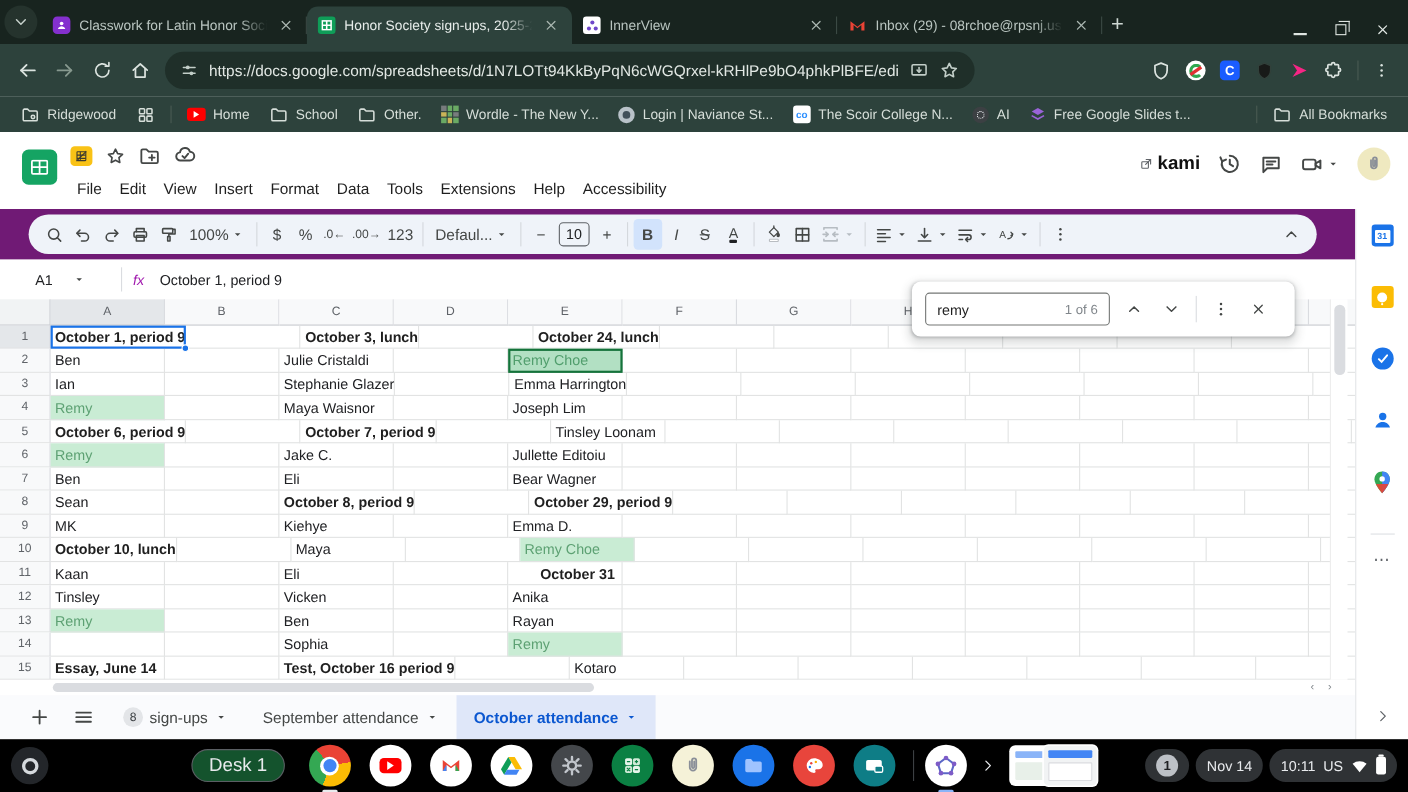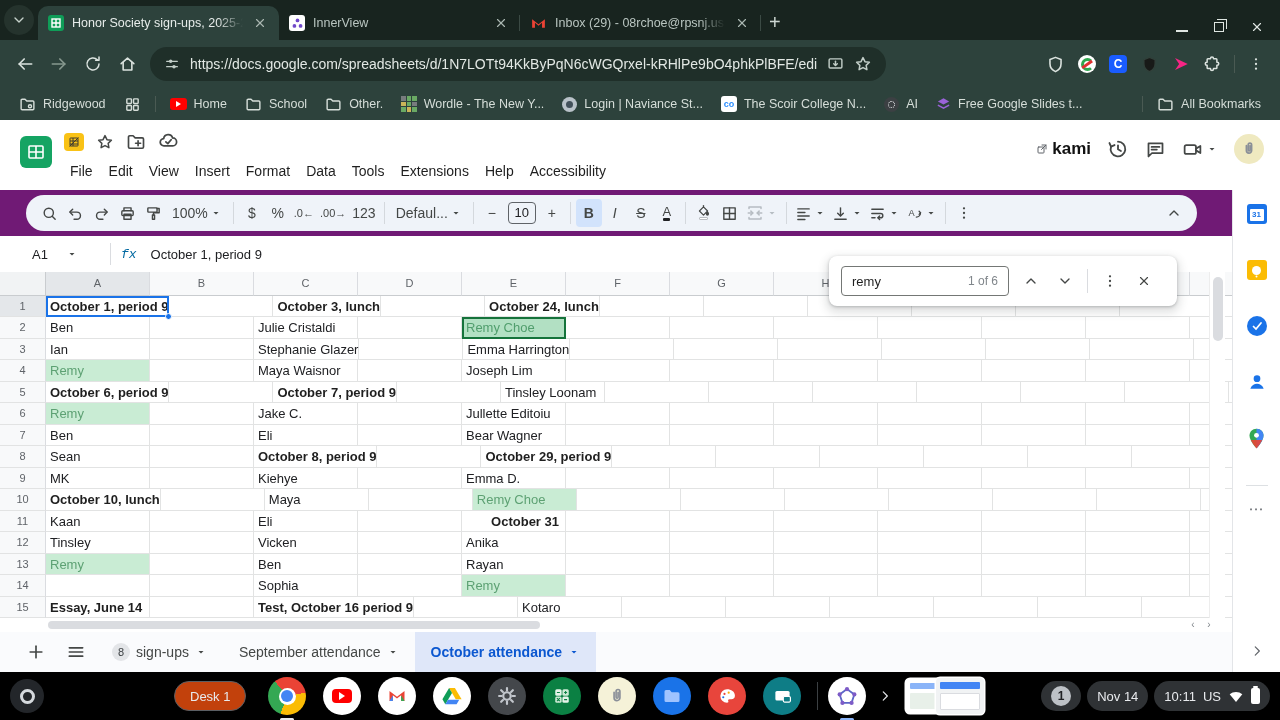--- a/index.html
+++ b/index.html
@@ -62,21 +62,21 @@
   .tcaret{color:inherit}
   #fsizebox{width:28px;height:22px;border:1px solid #5f6368;border-radius:4px;text-align:center;font-size:13px;line-height:20px;color:#202124;background:transparent}
   .boldtxt{font-weight:700}.italtxt{font-style:italic}
   #tspacer{flex:1}
   .colorbar{position:absolute;left:5px;right:5px;bottom:3px;height:3px;border-radius:1px}
 
   
   #fbar{position:absolute;top:236px;left:0;right:48px;height:36px;background:#fff;display:flex;align-items:center}
   #namebox{width:100px;display:flex;align-items:center;padding-left:32px;gap:18px;font-size:13px;color:#202124}
   .fdiv{width:1px;height:22px;background:#dadce0;margin:0 10px}
-  #fx{font-style:italic;color:#0369a1;font-size:13px;font-family:Liberation Mono, monospace}
+  #fx{font-style:italic;color:#a21caf;font-size:13px;font-family:Liberation Sans, sans-serif}
   #formulatext{font-size:13px;color:#202124;margin-left:14px}
 
   
   #gridwrap{position:absolute;top:272px;left:0;width:1232px;height:360px;background:#fff;overflow:hidden}
   #ghead{display:flex;height:23.5px;background:#f8f9fa}
   .corner{flex:0 0 46px;background:#f1f3f4;border-right:1px solid #c9cccf;border-bottom:1px solid #c9cccf}
   .ch{flex:0 0 104px;text-align:center;font-size:11px;color:#5f6368;line-height:23px;border-right:1px solid #dadce0;border-bottom:1px solid #c9cccf;background:#f8f9fa}
   .ch.hl,.rh.hl{background:#e4e7ea}
   .grow{display:flex;height:21.5px;background:#fff}
   .rh{flex:0 0 46px;text-align:center;font-size:11px;color:#5f6368;line-height:21.5px;border-right:1px solid #dadce0;border-bottom:1px solid #e2e3e3;background:#f8f9fa}
@@ -111,21 +111,21 @@
   
   #sidepanel{position:absolute;top:190px;right:0;width:48px;bottom:48px;background:#fff;border-left:1px solid #e3e5e8;display:flex;flex-direction:column;align-items:center;padding-top:14px}
   .spicon{margin-bottom:36px}
   #spdiv{width:22px;height:1px;background:#dde0e3;margin-bottom:14px}
   #spdots{color:#5f6368;font-size:15px;letter-spacing:1px}
   #spchev{margin-top:auto;margin-bottom:14px;color:#5f6368}
 
   
   #shelf{position:absolute;top:672px;left:0;right:0;height:48px;background:#000;display:flex;align-items:center}
   #launcher{margin-left:10px}
-  #deskpill{margin-left:130px;height:30px;padding:0 15px;border-radius:15px;background:#c2410c;border:1px solid #5a5e63;color:#e8eaed;font-size:13px;display:flex;align-items:center}
+  #deskpill{margin-left:130px;height:30px;padding:0 15px;border-radius:15px;background:#14532d;border:1px solid #5a5e63;color:#e8eaed;font-size:17px;display:flex;align-items:center}
   #shelfapps{display:flex;align-items:center;gap:17px;margin-left:22px}
   .sapp{width:38px;height:38px;border-radius:50%;display:flex;align-items:center;justify-content:center;position:relative;flex:0 0 auto}
   .sapp .runind{position:absolute;bottom:-6px;left:50%;transform:translateX(-50%);width:14px;height:3px;border-radius:2px;background:#e8eaed}
   .shelfdiv{width:1px;height:28px;background:#3c4043;margin:0 2px}
   #previews{display:flex;margin-left:14px;position:relative;width:82px;height:40px}
   .pv{position:absolute;border-radius:4px;box-shadow:0 0 0 1.5px #fff}
   #status{margin-left:auto;margin-right:10px;display:flex;align-items:center;gap:6px}
   .spill{height:30px;background:#2f3235;border-radius:15px;display:flex;align-items:center;padding:0 10px;color:#e8eaed;font-size:13px;gap:7px}
   #ncirc{width:20px;height:20px;border-radius:50%;background:#bdc1c6;color:#202124;font-size:12px;font-weight:700;line-height:20px;text-align:center}
   #battery{width:9px;height:16px;background:#fff;border-radius:2px;position:relative}
@@ -136,20 +136,37 @@
 
 <div id="tabstrip">
   <div class="tsearch">
       <span>
         <svg width="16" height="16" viewBox="0 0 24 24" fill="none" stroke="currentColor" stroke-width="2" stroke-linecap="round" stroke-linejoin="round">
           <polyline points="6 9 12 15 18 9"></polyline>
         </svg>
       </span>
     </div>
   <div id="tabs" style="display:flex;align-items:flex-end">
+      <div class="btab">
+        <span>
+          <div style="width:16px;height:16px;border-radius:4px;background:#8430ce;display:flex;align-items:center;justify-content:center">
+            <svg width="10" height="10" viewBox="0 0 24 24" fill="#fff">
+              <circle cx="12" cy="8" r="4"></circle>
+              <path d="M4 20c1-4 5-6 8-6s7 2 8 6z"></path>
+            </svg>
+          </div>
+        </span>
+        <span class="ttl">Classwork for Latin Honor Soci</span>
+        <span class="tclose">
+          <svg width="14" height="14" viewBox="0 0 24 24" fill="none" stroke="currentColor" stroke-width="2" stroke-linecap="round" stroke-linejoin="round">
+            <line x1="6" y1="6" x2="18" y2="18"></line>
+            <line x1="18" y1="6" x2="6" y2="18"></line>
+          </svg>
+        </span>
+      </div>
       <div class="btab active">
         <span>
           <div style="width:16px;height:16px;border-radius:3px;background:#0f9d58;display:flex;align-items:center;justify-content:center">
             <svg width="10" height="10" viewBox="0 0 10 10">
               <rect x="1" y="1" width="8" height="8" fill="none" stroke="#fff" stroke-width="1.4"></rect>
               <path d="M1 5h8M5 1v8" stroke="#fff" stroke-width="1.4"></path>
             </svg>
           </div>
         </span>
         <span class="ttl">Honor Society sign-ups, 2025-2</span>

